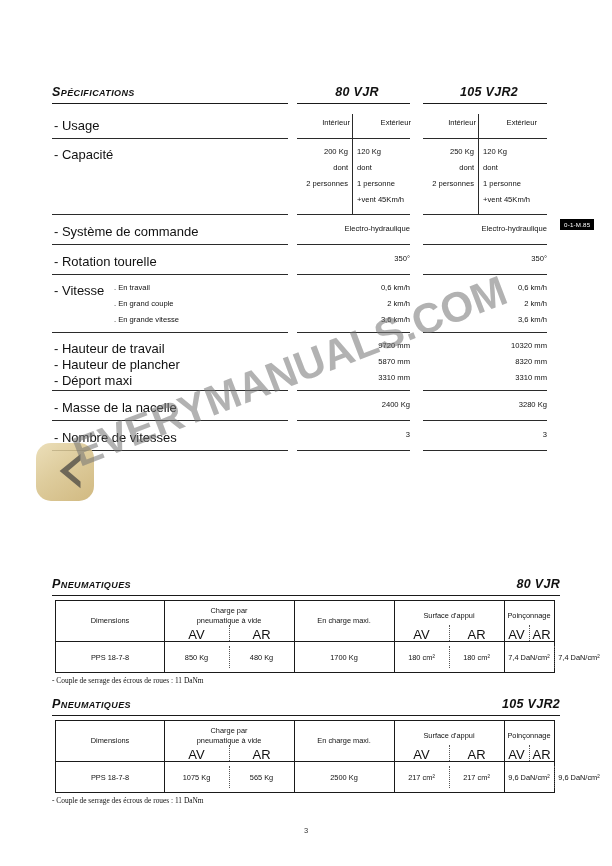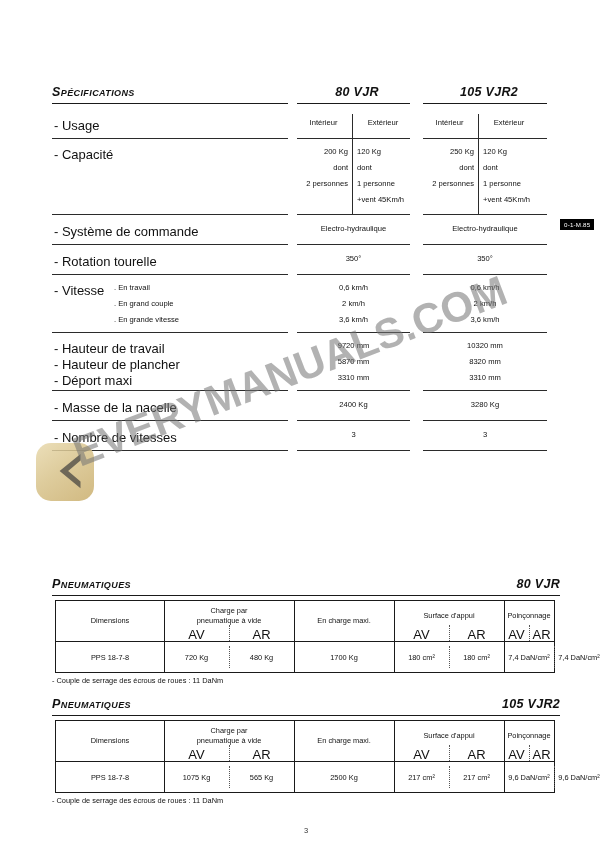--- a/index.html
+++ b/index.html
@@ -84,21 +84,21 @@
   }
   .lbl2 {
     position: absolute;
     left: 62px;
     font-size: 7.6px;
     white-space: nowrap;
   }
   .cell {
     position: absolute;
     font-size: 7.6px;
-    text-align: center;
+    text-align: right;
     white-space: nowrap;
   }
   .cell-r {
     position: absolute;
     font-size: 7.6px;
     text-align: right;
     white-space: nowrap;
   }
   .cell-l {
     position: absolute;
@@ -176,20 +176,21 @@
     position: absolute;
     text-align: center;
     font-size: 7.4px;
     white-space: nowrap;
   }
   .note {
     position: absolute;
     left: 52px;
     font-size: 7.4px;
     white-space: nowrap;
+    font-family: Liberation Serif, serif;
   }
 
   
   .page-num {
     position: absolute;
     left: 0;
     width: 612px;
     top: 826px;
     text-align: center;
     font-size: 7.5px;
@@ -398,21 +399,21 @@
       <div class="tsep" style="left:238px;"></div>
       <div class="tsep" style="left:338px;"></div>
       <div class="tsep" style="left:448px;"></div>
       <div class="tdot" style="left:173px; top:24px; height:16px;"></div>
       <div class="tdot" style="left:393px; top:24px; height:16px;"></div>
       <div class="tdot" style="left:473px; top:24px; height:16px;"></div>
     </div>
 
     <div class="tyre-body">
       <div class="td-val" style="top:11px; left:0px;   width:108px;">PPS 18-7-8</div>
-      <div class="td-val" style="top:11px; left:108px; width:65px;">720 Kg</div>
+      <div class="td-val" style="top:11px; left:108px; width:65px;">850 Kg</div>
       <div class="td-val" style="top:11px; left:173px; width:65px;">480 Kg</div>
       <div class="td-val" style="top:11px; left:238px; width:100px;">1700 Kg</div>
       <div class="td-val" style="top:11px; left:338px; width:55px;">180 cm²</div>
       <div class="td-val" style="top:11px; left:393px; width:55px;">180 cm²</div>
       <div class="td-val" style="top:11px; left:448px; width:50px;">7,4 DaN/cm²</div>
       <div class="td-val" style="top:11px; left:498px; width:50px;">7,4 DaN/cm²</div>
 
       <div class="tsep" style="left:108px;"></div>
       <div class="tsep" style="left:238px;"></div>
       <div class="tsep" style="left:338px;"></div>

